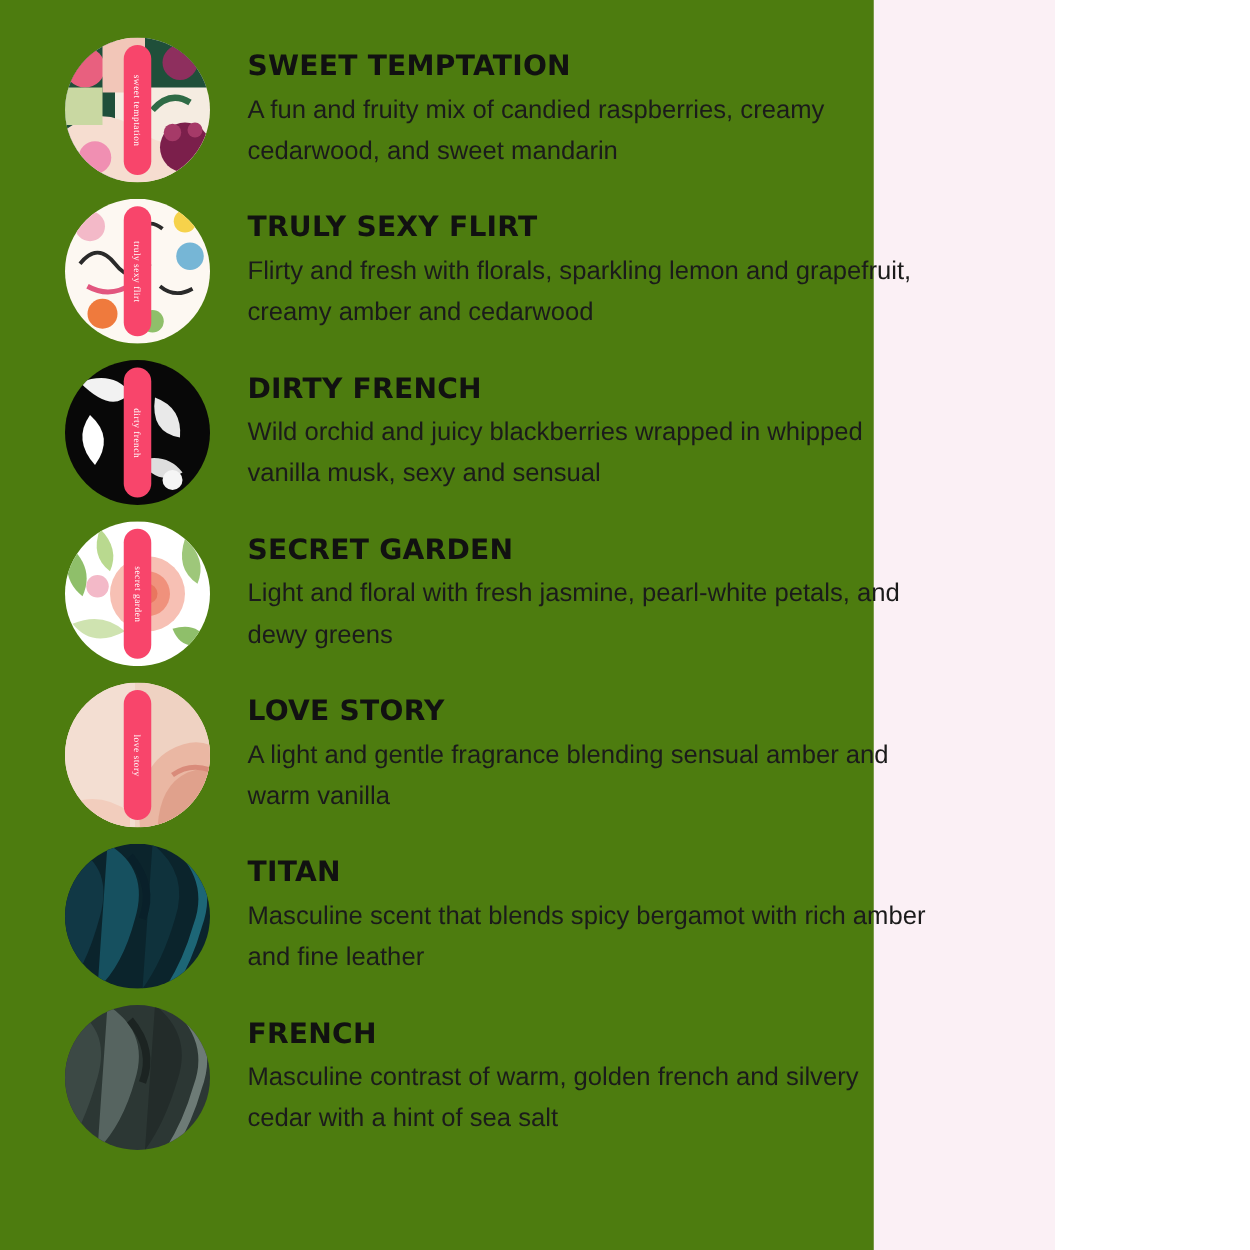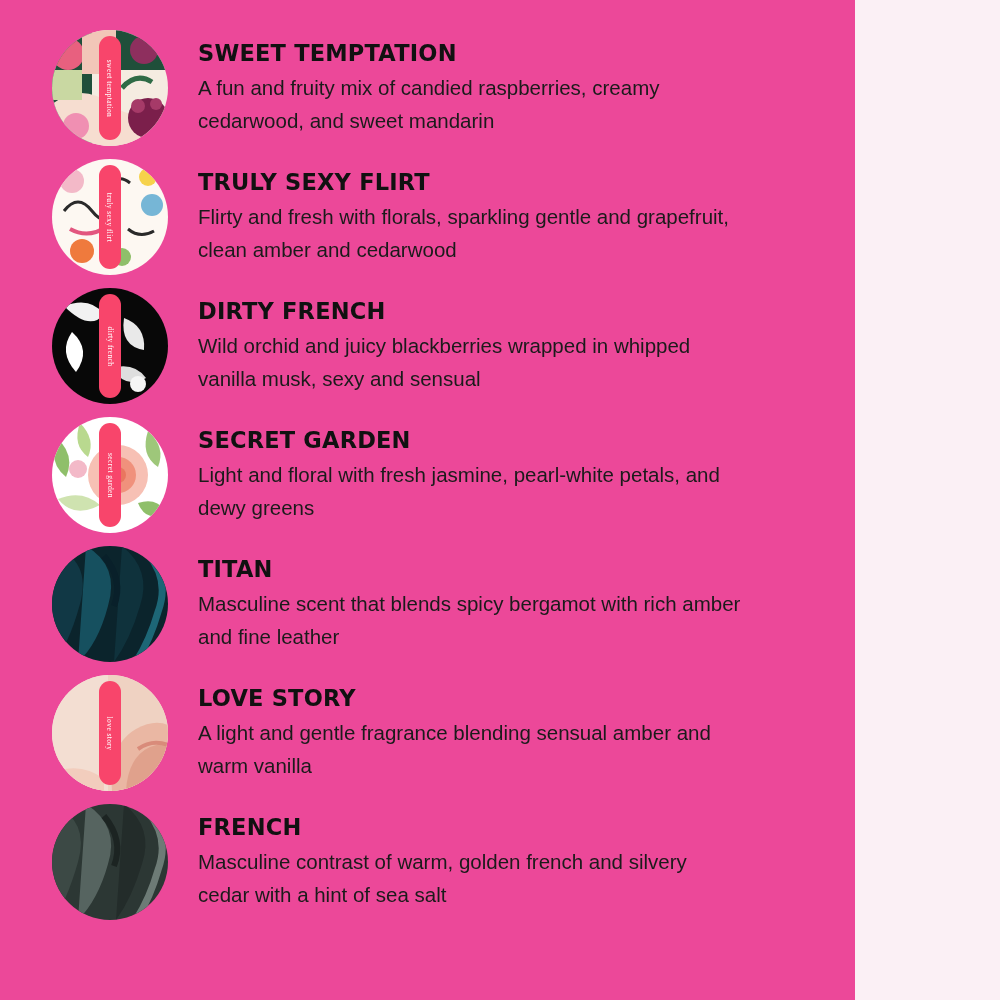--- a/index.html
+++ b/index.html
@@ -9,23 +9,23 @@
   body {
     width: 1000px;
     height: 1000px;
     background: #ffffff;
     font-family: "Liberation Sans", sans-serif;
     overflow: hidden;
     position: relative;
   }
   .page {
     position: relative;
-    width: 1000px;
+    width: 844px;
     height: 1000px;
-    background: #ec4899;
+    background: #4d7c0f;
   }
   .right-panel {
     position: absolute;
     top: 0;
     right: 0;
     width: 145px;
     height: 1000px;
     background: #fbf0f5;
   }
   .list {
@@ -153,21 +153,21 @@
             <path d="M76 70 q12 10 26 2" stroke="#2a2a2a" stroke-width="3" fill="none"></path>
             <circle cx="58" cy="60" r="7" fill="#f3b9c8"></circle>
           </svg>
         </div>
         <div class="label-strip">
           <span>truly sexy flirt</span>
         </div>
       </div>
       <div class="text-col">
         <h3 class="item-title">TRULY SEXY FLIRT</h3>
-        <p class="item-desc">Flirty and fresh with florals, sparkling gentle and grapefruit, clean amber and cedarwood</p>
+        <p class="item-desc">Flirty and fresh with florals, sparkling lemon and grapefruit, creamy amber and cedarwood</p>
       </div>
     </div>
 
     <div class="item">
       <div class="thumb-wrap">
         <div class="thumb">
           <svg width="116" height="116" viewBox="0 0 116 116" aria-hidden="true">
             <rect width="116" height="116" fill="#080808"></rect>
             <path d="M12 18 q26 -10 40 8 q-14 18 -40 -8 Z" fill="#f2f2f2"></path>
             <path d="M20 44 q20 18 4 40 q-18 -20 -4 -40 Z" fill="#ffffff"></path>
@@ -209,39 +209,20 @@
       <div class="text-col">
         <h3 class="item-title">SECRET GARDEN</h3>
         <p class="item-desc">Light and floral with fresh jasmine, pearl-white petals, and dewy greens</p>
       </div>
     </div>
 
     <div class="item">
       <div class="thumb-wrap">
         <div class="thumb">
           <svg width="116" height="116" viewBox="0 0 116 116" aria-hidden="true">
-            <rect width="116" height="116" fill="#0b242c"></rect>
-            <path d="M0 0 q40 14 28 58 q-12 44 -28 58 Z" fill="#113845"></path>
-            <path d="M34 0 q34 20 22 60 q-10 38 -30 56 Z" fill="#16505f"></path>
-            <path d="M70 0 q30 24 18 60 q-10 34 -26 56 Z" fill="#0f323c"></path>
-            <path d="M96 8 q22 26 10 58 q-8 28 -22 50" stroke="#1d6676" stroke-width="7" fill="none"></path>
-            <path d="M52 10 q20 24 10 50" stroke="#09202a" stroke-width="6" fill="none"></path>
-          </svg>
-        </div>
-      </div>
-      <div class="text-col">
-        <h3 class="item-title">TITAN</h3>
-        <p class="item-desc">Masculine scent that blends spicy bergamot with rich amber and fine leather</p>
-      </div>
-    </div>
-
-    <div class="item">
-      <div class="thumb-wrap">
-        <div class="thumb">
-          <svg width="116" height="116" viewBox="0 0 116 116" aria-hidden="true">
             <rect width="116" height="116" fill="#f7e4d8"></rect>
             <path d="M0 0 h56 v116 H0 Z" fill="#f3ded2"></path>
             <path d="M56 0 h60 v116 H56 Z" fill="#efd2c2"></path>
             <path d="M60 116 q-4 -46 24 -62 q18 -10 32 -4 v66 Z" fill="#eab7a3"></path>
             <path d="M74 116 q2 -34 24 -44 q10 -4 18 -2 v46 Z" fill="#e0a18c"></path>
             <path d="M86 74 q14 -10 30 -4" stroke="#d98b7a" stroke-width="4" fill="none"></path>
             <path d="M0 98 q28 -12 52 6 v12 H0 Z" fill="#f2cdbd"></path>
           </svg>
         </div>
         <div class="label-strip">
@@ -251,20 +232,39 @@
       <div class="text-col">
         <h3 class="item-title">LOVE STORY</h3>
         <p class="item-desc">A light and gentle fragrance blending sensual amber and warm vanilla</p>
       </div>
     </div>
 
     <div class="item">
       <div class="thumb-wrap">
         <div class="thumb">
           <svg width="116" height="116" viewBox="0 0 116 116" aria-hidden="true">
+            <rect width="116" height="116" fill="#0b242c"></rect>
+            <path d="M0 0 q40 14 28 58 q-12 44 -28 58 Z" fill="#113845"></path>
+            <path d="M34 0 q34 20 22 60 q-10 38 -30 56 Z" fill="#16505f"></path>
+            <path d="M70 0 q30 24 18 60 q-10 34 -26 56 Z" fill="#0f323c"></path>
+            <path d="M96 8 q22 26 10 58 q-8 28 -22 50" stroke="#1d6676" stroke-width="7" fill="none"></path>
+            <path d="M52 10 q20 24 10 50" stroke="#09202a" stroke-width="6" fill="none"></path>
+          </svg>
+        </div>
+      </div>
+      <div class="text-col">
+        <h3 class="item-title">TITAN</h3>
+        <p class="item-desc">Masculine scent that blends spicy bergamot with rich amber and fine leather</p>
+      </div>
+    </div>
+
+    <div class="item">
+      <div class="thumb-wrap">
+        <div class="thumb">
+          <svg width="116" height="116" viewBox="0 0 116 116" aria-hidden="true">
             <rect width="116" height="116" fill="#2c3734"></rect>
             <path d="M0 0 q38 16 26 58 q-12 42 -26 58 Z" fill="#3c4945"></path>
             <path d="M34 0 q34 22 22 60 q-10 36 -30 56 Z" fill="#566460"></path>
             <path d="M72 0 q30 24 18 60 q-10 34 -26 56 Z" fill="#232c2a"></path>
             <path d="M96 8 q22 26 10 58 q-8 28 -22 50" stroke="#6d7b76" stroke-width="7" fill="none"></path>
             <path d="M52 12 q20 24 10 50" stroke="#1c2422" stroke-width="6" fill="none"></path>
           </svg>
         </div>
       </div>
       <div class="text-col">

